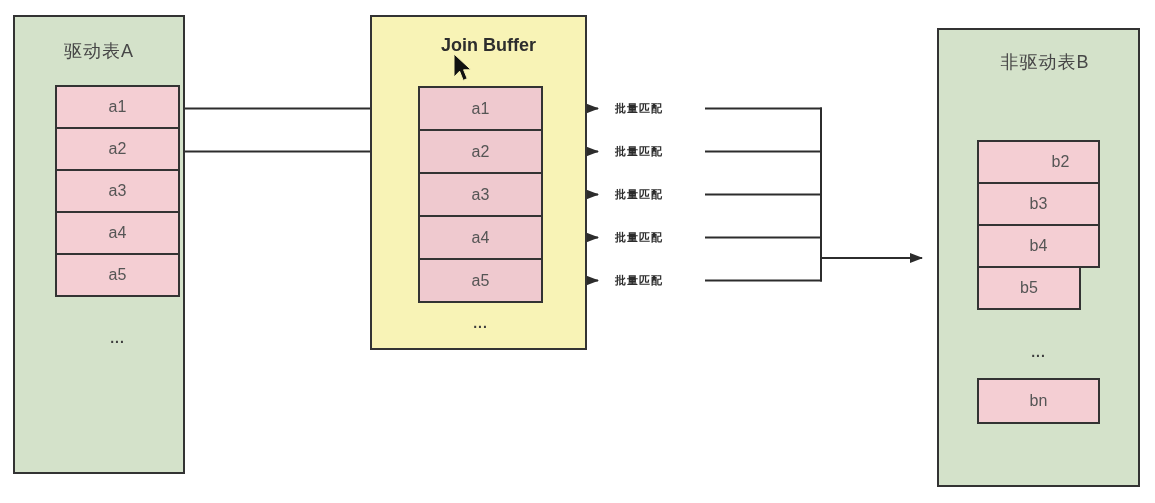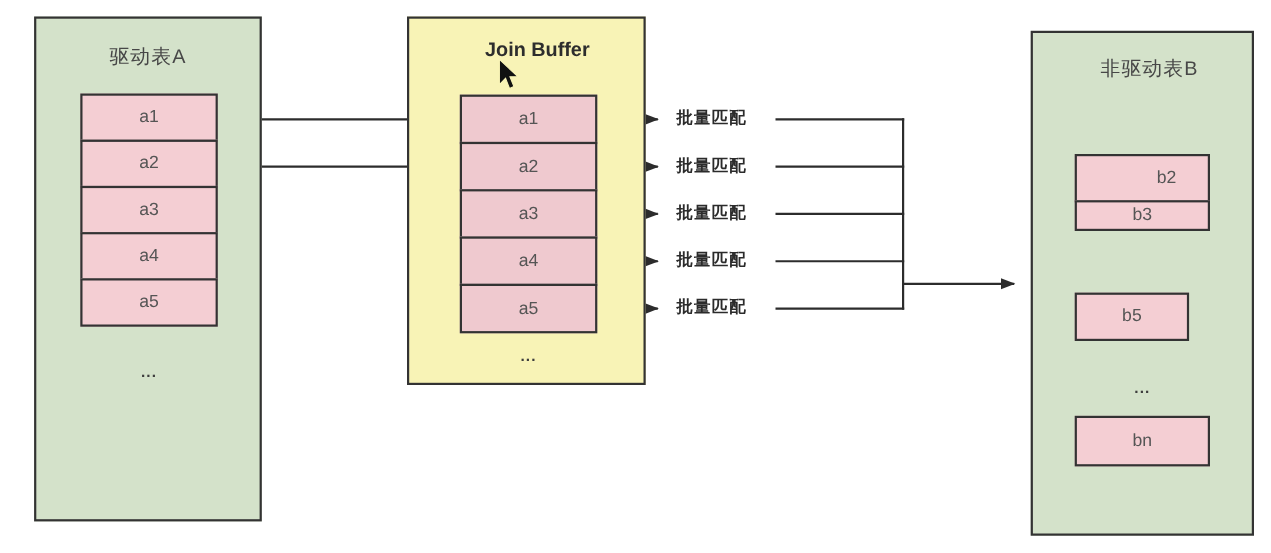--- a/index.html
+++ b/index.html
@@ -56,21 +56,21 @@
     text-align:center;
     color:#3d3d3d;
     font-size:14px;
     font-weight:bold;
     letter-spacing:1px;
     line-height:20px;
   }
   .match-label{
     position:absolute;
     height:24px;line-height:24px;
-    font-size:15px;
+    font-size:11px;
     font-weight:bold;
     color:var(--label-text);
     letter-spacing:1px;
     white-space:nowrap;
   }
   .overlay{
     position:absolute;left:0;top:0;
     pointer-events:none;
   }
   .cline{stroke:var(--arrow);stroke-width:2;fill:none;}
@@ -102,21 +102,21 @@
     <line class="cline" x1="705" y1="151.5" x2="822" y2="151.5"></line>
     <line class="cline" x1="705" y1="194.5" x2="822" y2="194.5"></line>
     <line class="cline" x1="705" y1="237.5" x2="822" y2="237.5"></line>
     <line class="cline" x1="705" y1="280.5" x2="822" y2="280.5"></line>
 
     <line class="cline" x1="821" y1="107.5" x2="821" y2="281.5"></line>
 
     <line class="cline" x1="821" y1="258" x2="922" y2="258" marker-end="url(#ah)"></line>
   </svg>
 
-  <div class="box table-box" style="left:13px;top:15px;width:207px;height:459px;margin-left:18px;">
+  <div class="box table-box" style="left:13px;top:15px;width:172px;height:459px;">
     <div class="box-title" style="top:22px;">驱动表A</div>
     <div class="row" style="left:40px;top:68px;width:125px;height:44px;">a1</div>
     <div class="row" style="left:40px;top:110px;width:125px;height:44px;">a2</div>
     <div class="row" style="left:40px;top:152px;width:125px;height:44px;">a3</div>
     <div class="row" style="left:40px;top:194px;width:125px;height:44px;">a4</div>
     <div class="row" style="left:40px;top:236px;width:125px;height:44px;">a5</div>
     <div class="ellipsis" style="left:40px;top:311px;width:125px;">...</div>
   </div>
 
   <div class="box buffer-box" style="left:370px;top:15px;width:217px;height:335px;">
@@ -131,21 +131,22 @@
 
   <div class="match-label" style="left:615px;top:96px;">批量匹配</div>
   <div class="match-label" style="left:615px;top:139px;">批量匹配</div>
   <div class="match-label" style="left:615px;top:182px;">批量匹配</div>
   <div class="match-label" style="left:615px;top:225px;">批量匹配</div>
   <div class="match-label" style="left:615px;top:268px;">批量匹配</div>
 
   <div class="box table-box" style="left:937px;top:28px;width:203px;height:459px;">
     <div class="box-title" style="top:20px;margin-left:13px;">非驱动表B</div>
     <div class="row" style="left:38px;top:110px;width:123px;height:44px;padding-left:44px;">b2</div>
-    <div class="row" style="left:38px;top:152px;width:123px;height:28px;">b3</div>
+    <div class="row" style="left:38px;top:152px;width:123px;height:44px;">b3</div>
+    <div class="row" style="left:38px;top:194px;width:123px;height:44px;">b4</div>
     <div class="row" style="left:38px;top:236px;width:104px;height:44px;">b5</div>
     <div class="ellipsis" style="left:38px;top:312px;width:123px;">...</div>
     <div class="row" style="left:38px;top:348px;width:123px;height:46px;">bn</div>
   </div>
 
   <svg class="cursor" width="24" height="30" viewBox="0 0 24 30">
     <polygon points="2,1 2,24 7.6,18.2 11.2,27.4 15.2,25.6 11.6,16.8 19,16.8" fill="#111111" stroke="#f8f3b6" stroke-width="1"></polygon>
   </svg>
 
 </div>

